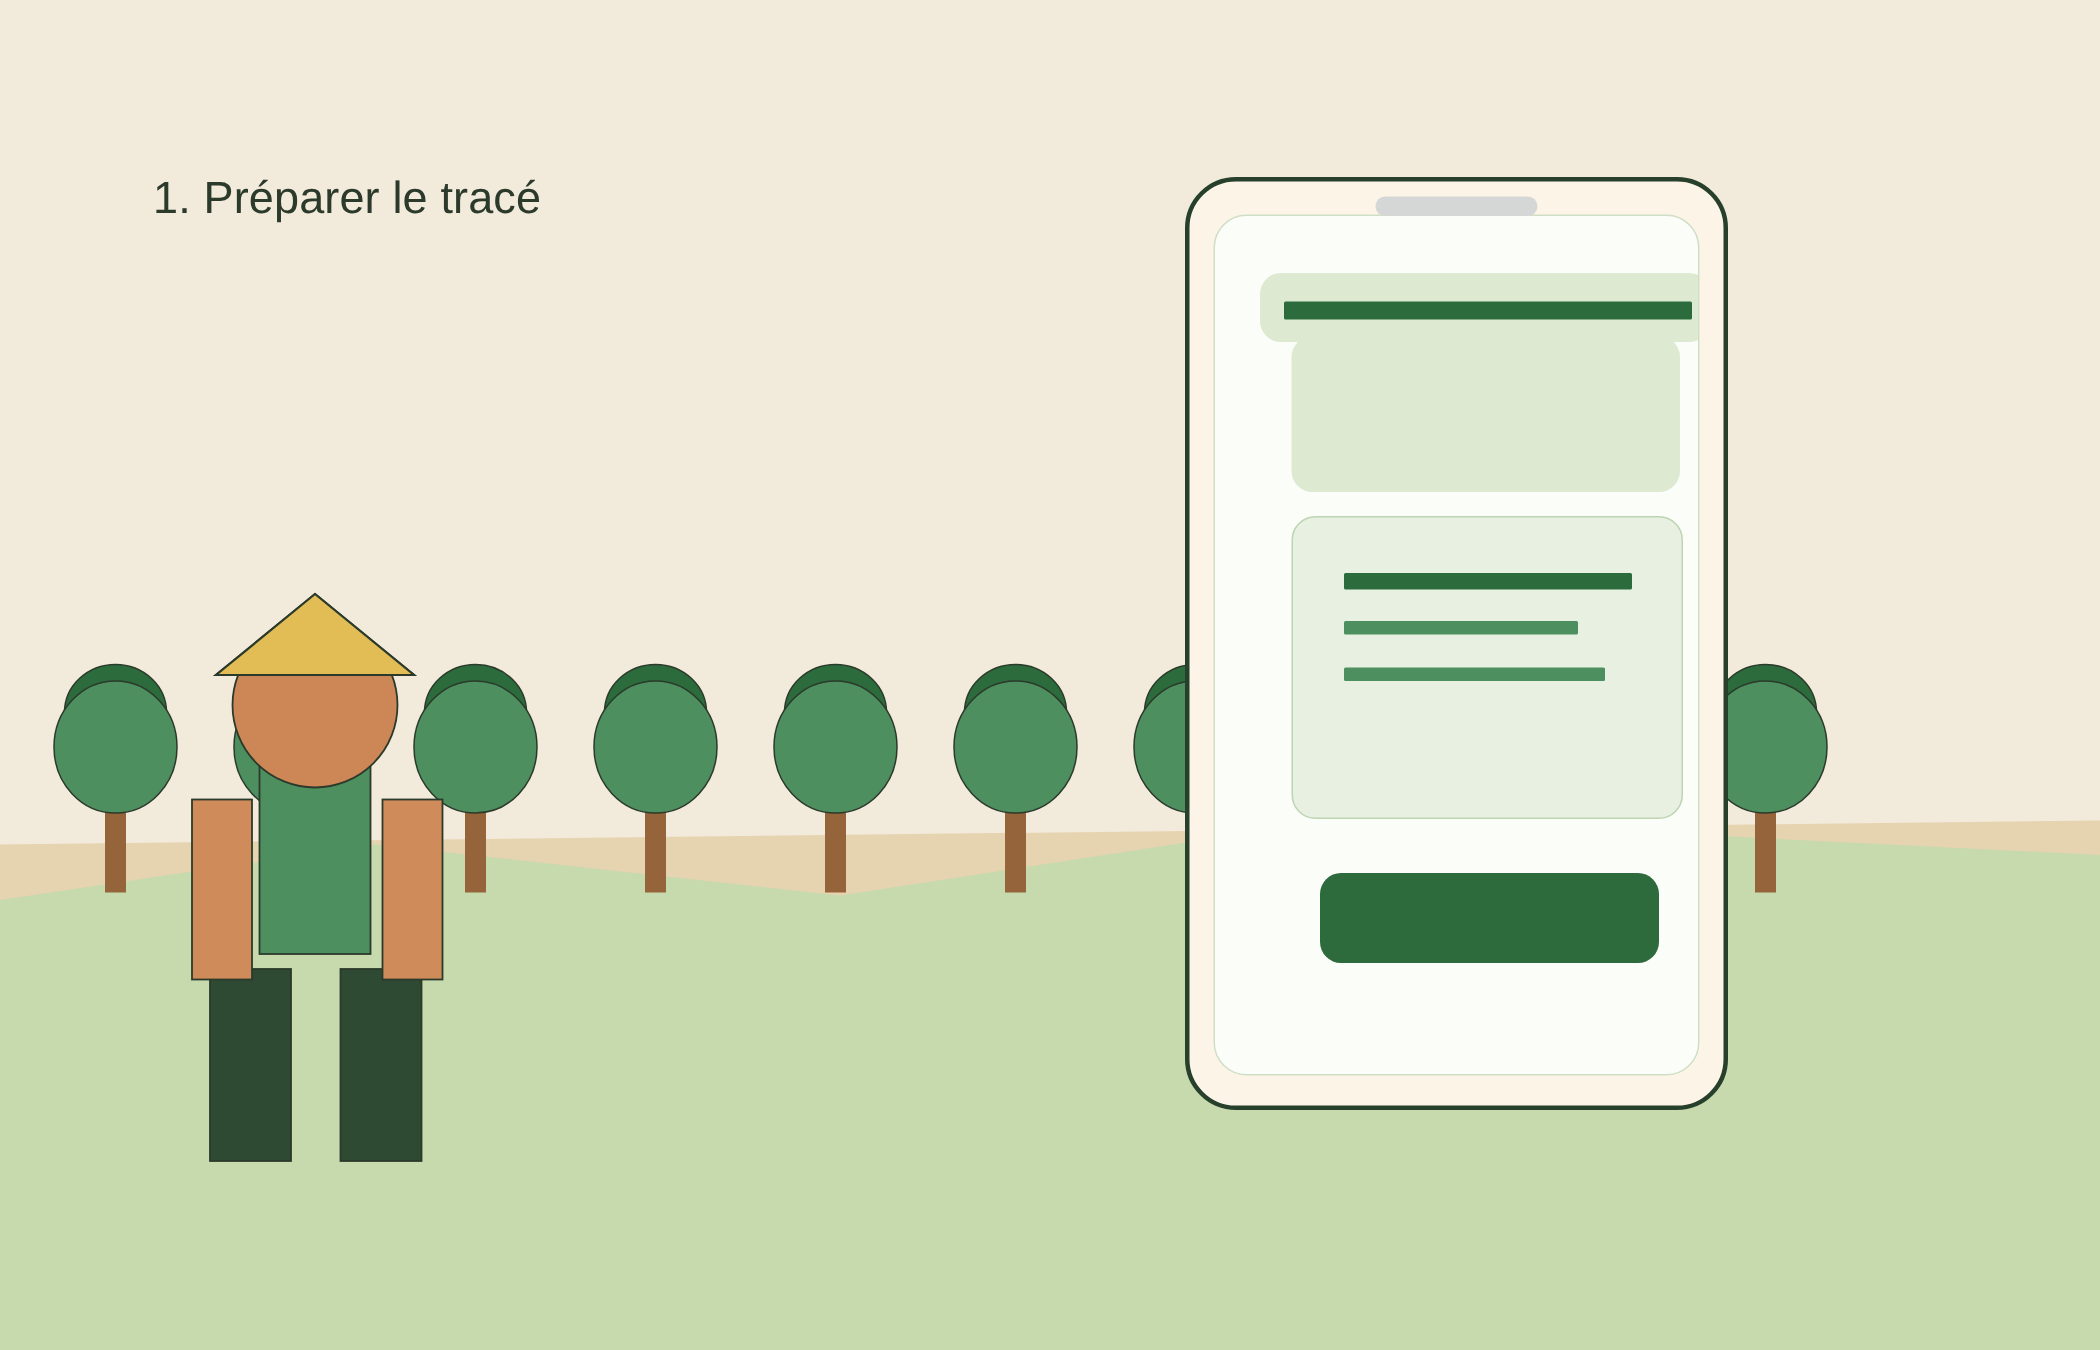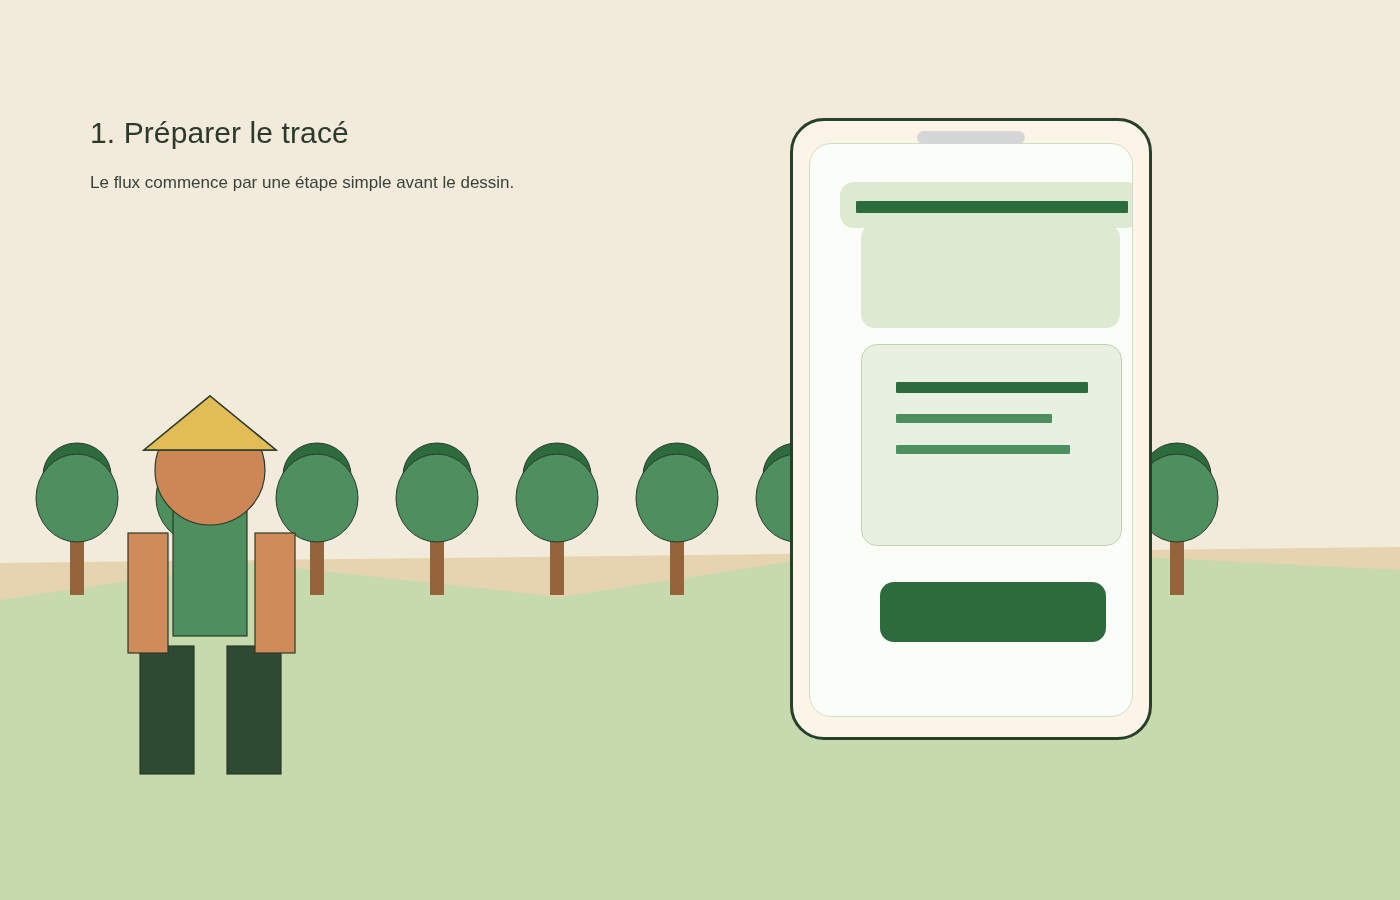--- a/index.html
+++ b/index.html
@@ -22,21 +22,21 @@
     left: 0;
     top: 0;
     width: 1400px;
     height: 900px;
   }
   .layer svg { display: block; }
 
   
   .text-block {
     position: absolute;
-    left: 90px;
+    left: 102px;
     top: 114px;
     width: 640px;
     z-index: 40;
   }
   .headline {
     margin: 0;
     font-family: "Liberation Sans", sans-serif;
     font-size: 30px;
     font-weight: 400;
     line-height: 1.25;
@@ -228,21 +228,20 @@
 
       <circle cx="110" cy="90" r="55" fill="#cd8655" stroke="#2b3a2b" stroke-width="1.2"></circle>
 
       <polygon points="110,16 176,70 44,70" fill="#e2bc55" stroke="#2b3a2b" stroke-width="1.4"></polygon>
       <polygon points="110,16 176,70 44,70" fill="#e2bc55" stroke="#2b3a2b" stroke-width="1.4"></polygon>
     </svg>
   </div>
 
   <div class="text-block">
     <h1 class="headline">1. Préparer le tracé</h1>
-    <p class="subline">Le flux commence par une étape simple avant le dessin.</p>
   </div>
 
   <div class="phone">
     <div class="phone-frame">
       <div class="phone-notch"></div>
 
       <div class="phone-screen">
 
         <div class="ui-header-bar"></div>
         <div class="ui-hero-block"></div>

